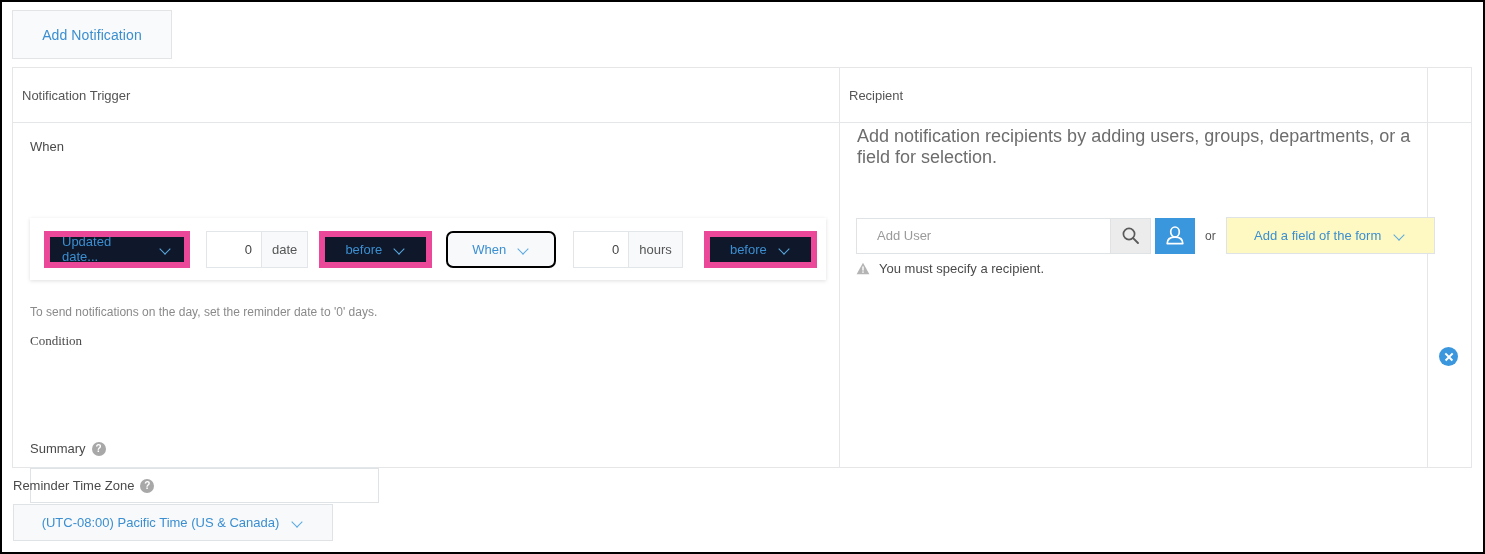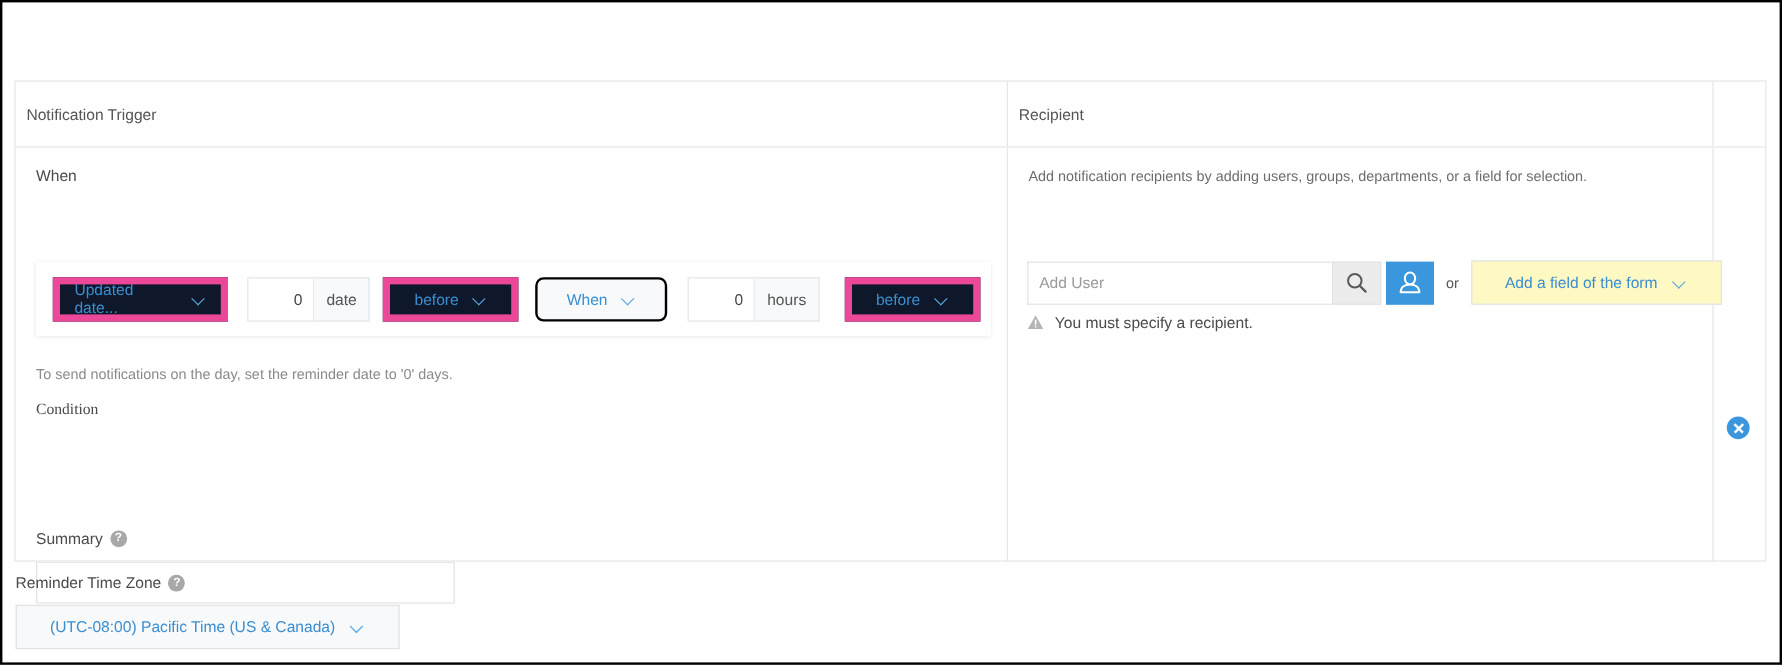--- a/index.html
+++ b/index.html
@@ -265,42 +265,42 @@
     outline: none;
     font-family: "Liberation Sans", sans-serif;
     font-size: 13px;
     padding: 0 8px;
     color: #444;
   }
 
   
   .recip-desc {
     position: absolute;
-    left: 17px; top: 17px;
-    font-size: 12px;
+    left: 17px; top: 3px;
+    font-size: 18px;
     color: #6d6d6d;
   }
   .recip-row {
     position: absolute;
     left: 16px; top: 94px;
     display: flex;
     align-items: center;
   }
   .adduser-input {
     width: 254px;
     height: 36px;
     box-sizing: border-box;
     border: 1px solid #e0e3e6;
     border-right: none;
     background: #fff;
     outline: none;
     font-family: "Liberation Sans", sans-serif;
     font-size: 13px;
     color: #a21caf;
-    padding: 0 9px;
+    padding: 0 20px;
   }
   .adduser-input::placeholder { color: #9a9a9a; }
   .search-btn {
     width: 41px; height: 36px;
     box-sizing: border-box;
     border: 1px solid #e0e3e6;
     background: #ececec;
     display: flex;
     align-items: center;
     justify-content: center;
@@ -394,20 +394,25 @@
     justify-content: center;
     gap: 14px;
     cursor: pointer;
   }
 </style>
 </head>
 <body>
 
 <div class="page-frame">
 
+  <div class="tabstrip">
+    <div class="tab">
+      <span>Add Notification</span>
+    </div>
+  </div>
 
   <div class="grid">
 
     <div class="grid-head">
       <div class="col-a">
         <div class="col-head-label">Notification Trigger</div>
       </div>
       <div class="col-b">
         <div class="col-head-label">Recipient</div>
       </div>

